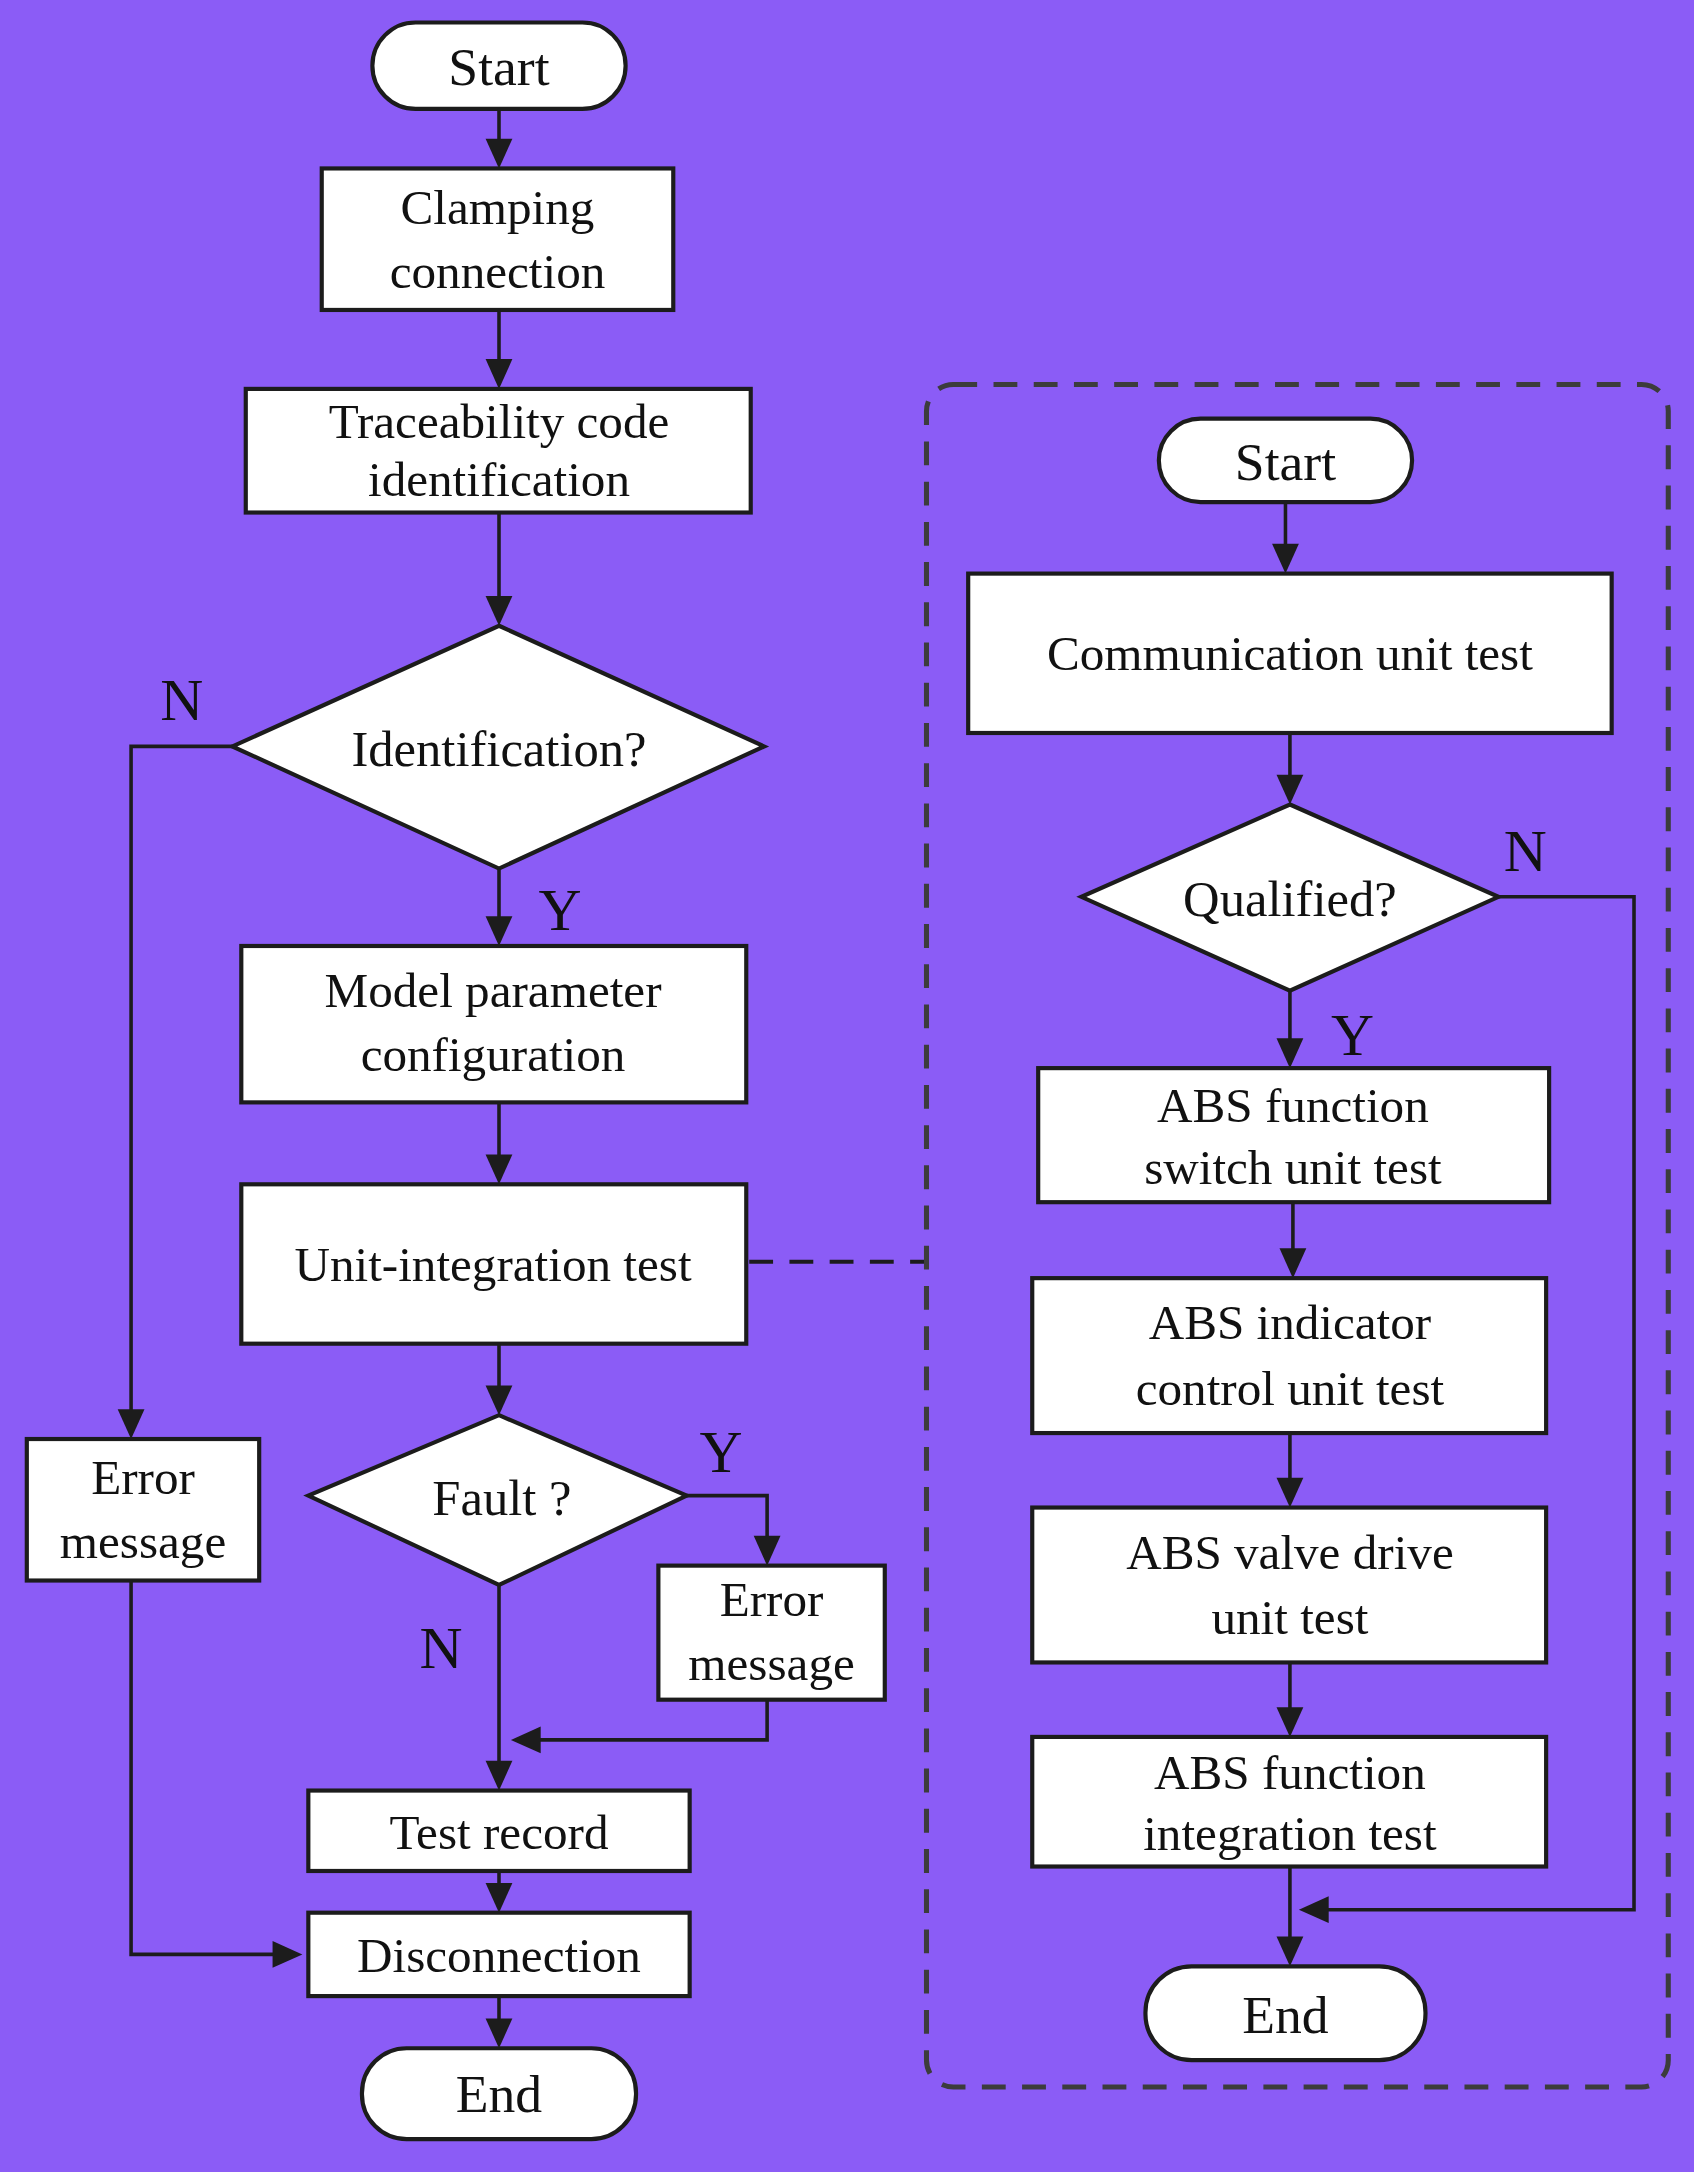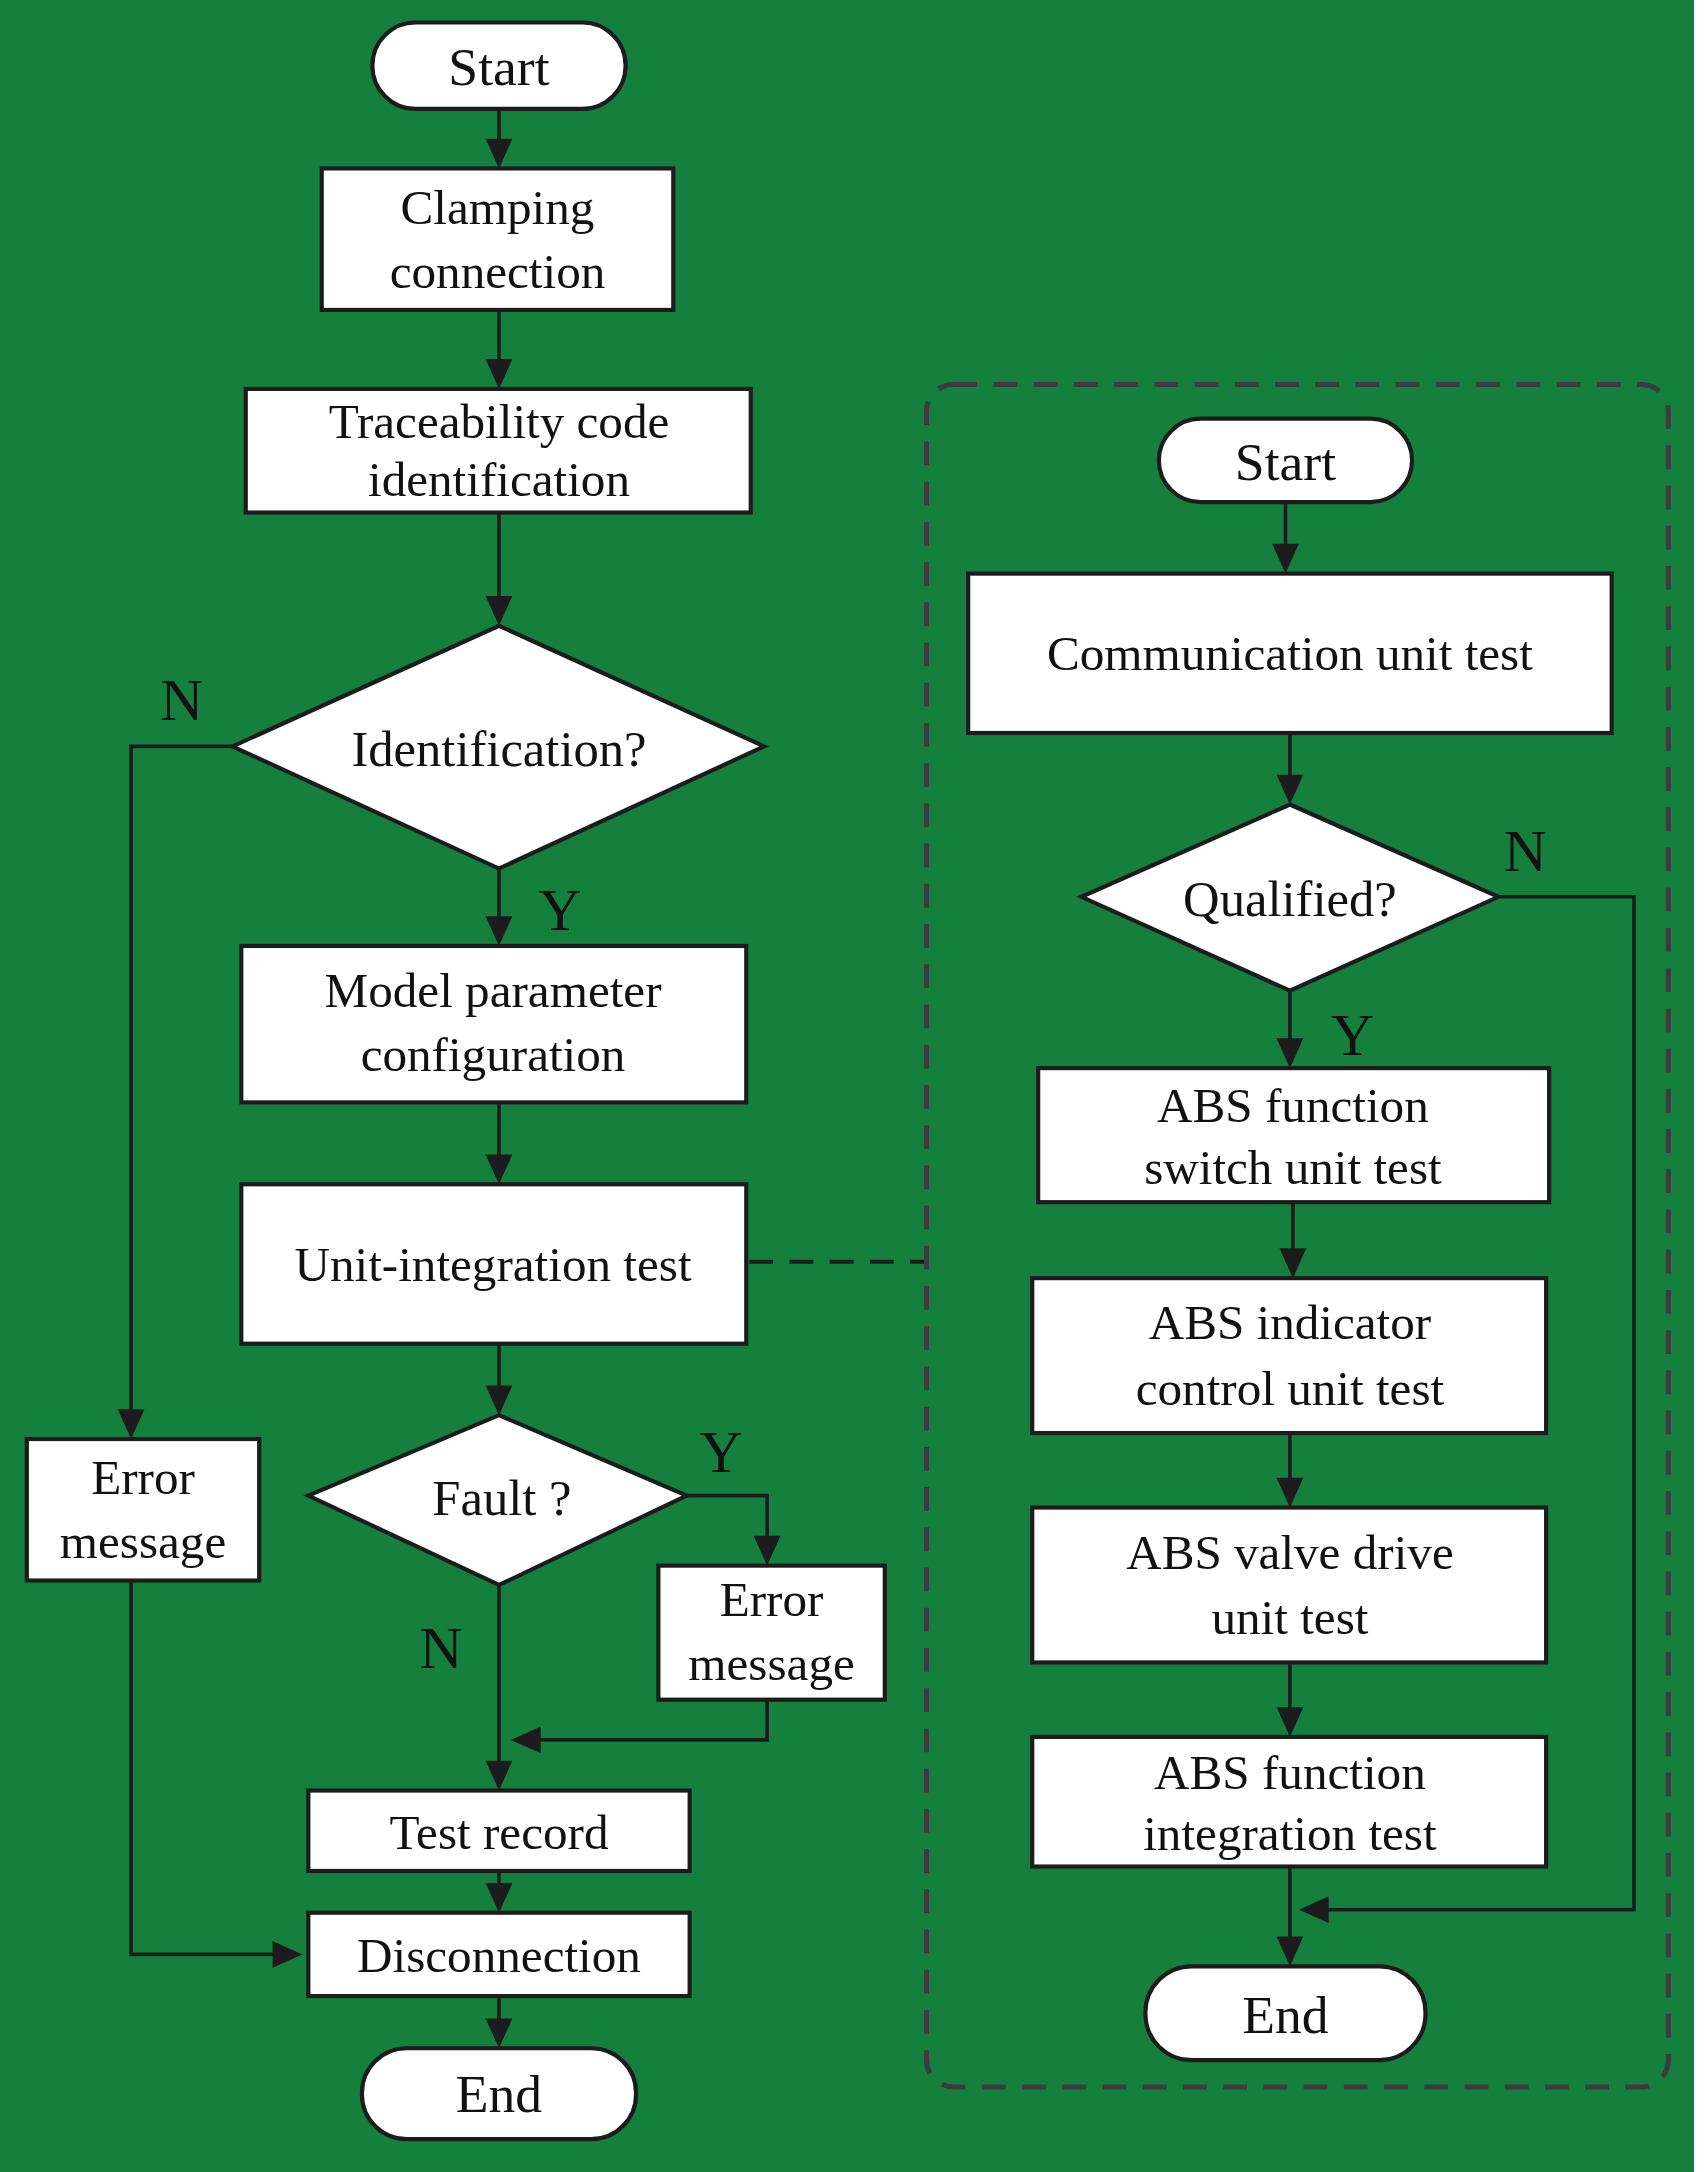--- a/index.html
+++ b/index.html
@@ -3,21 +3,21 @@
 <meta charset="utf-8">
 <style>
   html, body {
     margin: 0;
     padding: 0;
     background: #ffffff;
   }
   .canvas {
     width: 1694px;
     height: 2172px;
-    background: #15803d;
+    background: #8b5cf6;
     overflow: hidden;
   }
   svg { display: block; }
   .shape {
     fill: #ffffff;
     stroke: #1c1c1c;
     stroke-width: 2.8;
   }
   .line {
     fill: none;

